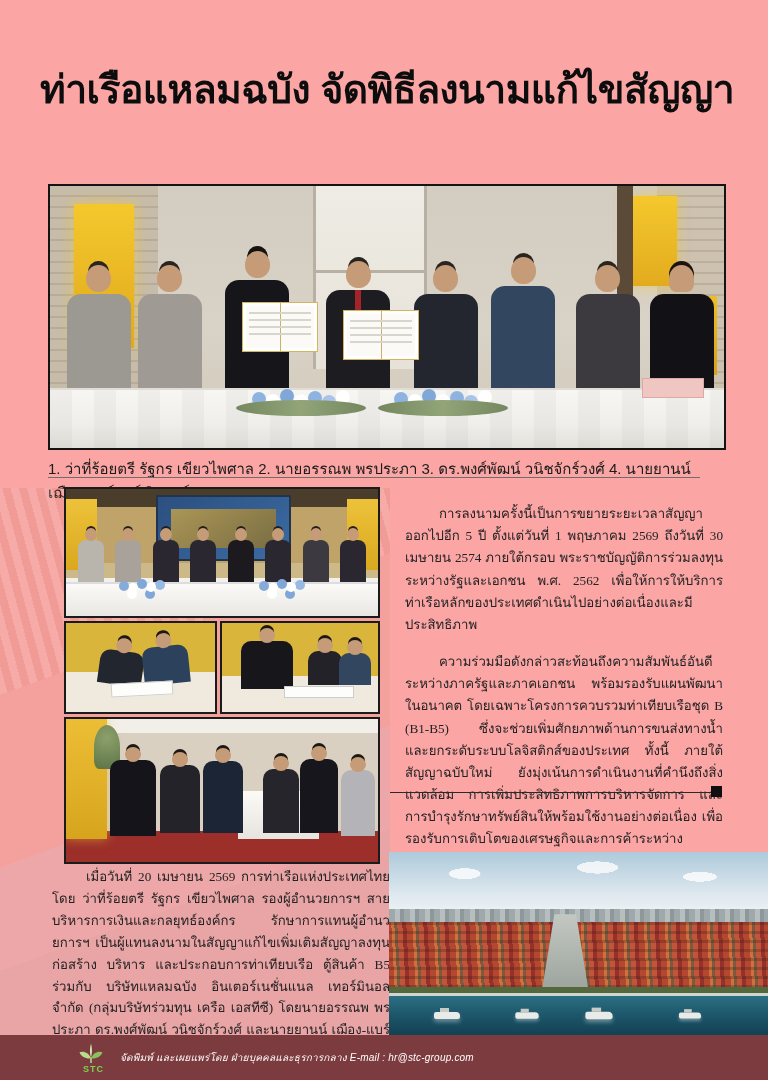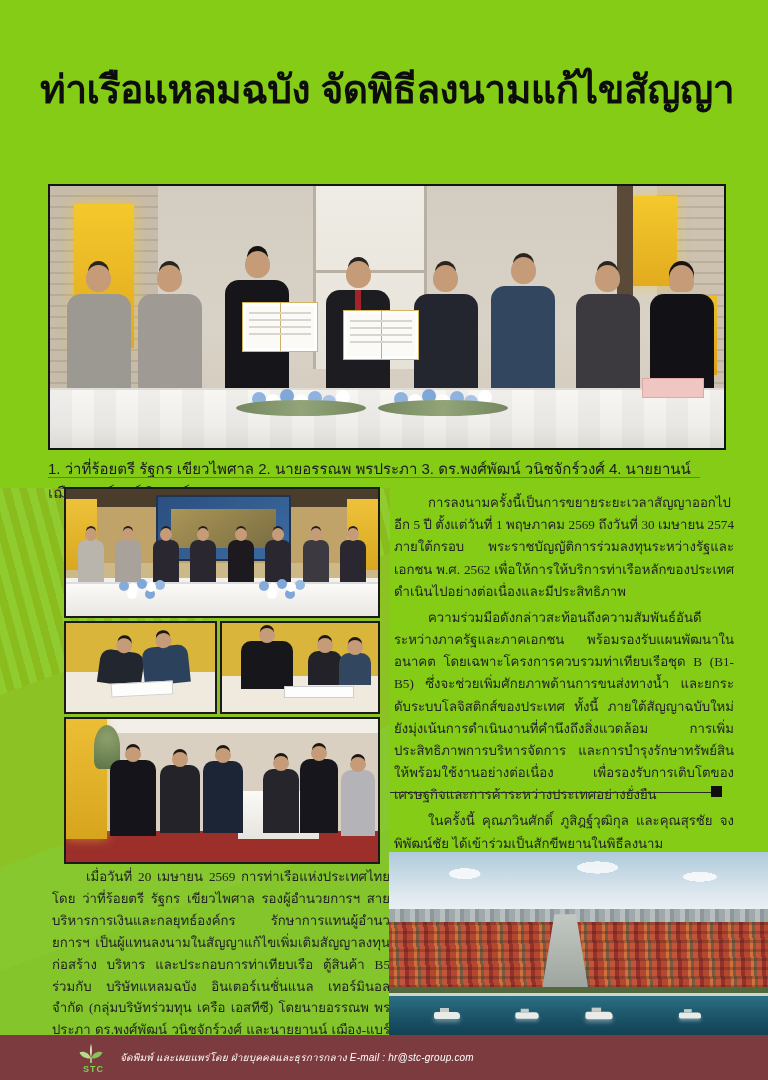--- a/index.html
+++ b/index.html
@@ -1,19 +1,19 @@
 <!DOCTYPE html>
 <html><head>
 <meta charset="utf-8">
 <style>
   * { margin:0; padding:0; box-sizing:border-box; }
   html,body { background:#e9e9e9; }
   .page {
     position:relative; width:768px; height:1080px; margin:0 auto;
-    background:#84cc16; overflow:hidden;
+    background:#fca5a5; overflow:hidden;
     font-family:"Liberation Sans", sans-serif; color:#111;
   }
 
   
   .headline { position:absolute; left:40px; top:66px; width:700px; }
   .headline div {
     font-size:39px; font-weight:800; line-height:1.22; color:#0d0d0d;
     letter-spacing:-0.5px; white-space:nowrap;
   }
 
@@ -126,21 +126,21 @@
   .c-f1{left:14%; bottom:18%; width:46px; height:76px; background:#15141a}
   .c-f2{left:30%; bottom:20%; width:40px; height:68px; background:#24232a}
   .c-f3{left:44%; bottom:20%; width:40px; height:72px; background:#1c2535}
   .c-f4{left:63%; bottom:20%; width:36px; height:64px; background:#26252b}
   .c-f5{left:75%; bottom:20%; width:38px; height:74px; background:#17161c}
   .c-f6{left:88%; bottom:18%; width:34px; height:66px; background:#b4b4b8}
 
   
   .right-col { position:absolute; left:390px; top:488px; width:348px;
     font-family:"Liberation Serif", serif; font-size:13.2px; line-height:1.68; color:#232323; text-align:justify; }
-  .right-col p { text-indent:34px; margin:4px; }
+  .right-col p { text-indent:34px; margin:15px; }
   .end-rule { position:absolute; left:390px; top:792px; width:330px; border-top:1.5px solid #2a2a2a; }
   .end-rule::after { content:""; position:absolute; right:-2px; top:-7px; width:11px; height:11px; background:#0f0f0f; }
   .hashtags { position:absolute; left:388px; top:812px; width:350px;
     font-family:"Liberation Serif", serif; font-size:12.5px; color:#3f4345; line-height:1.7; }
 
   
   .left-par { position:absolute; left:52px; top:866px; width:338px;
     font-family:"Liberation Serif", serif; font-size:13.2px; line-height:1.66; color:#232323;
     text-align:justify; text-indent:34px; }
 

